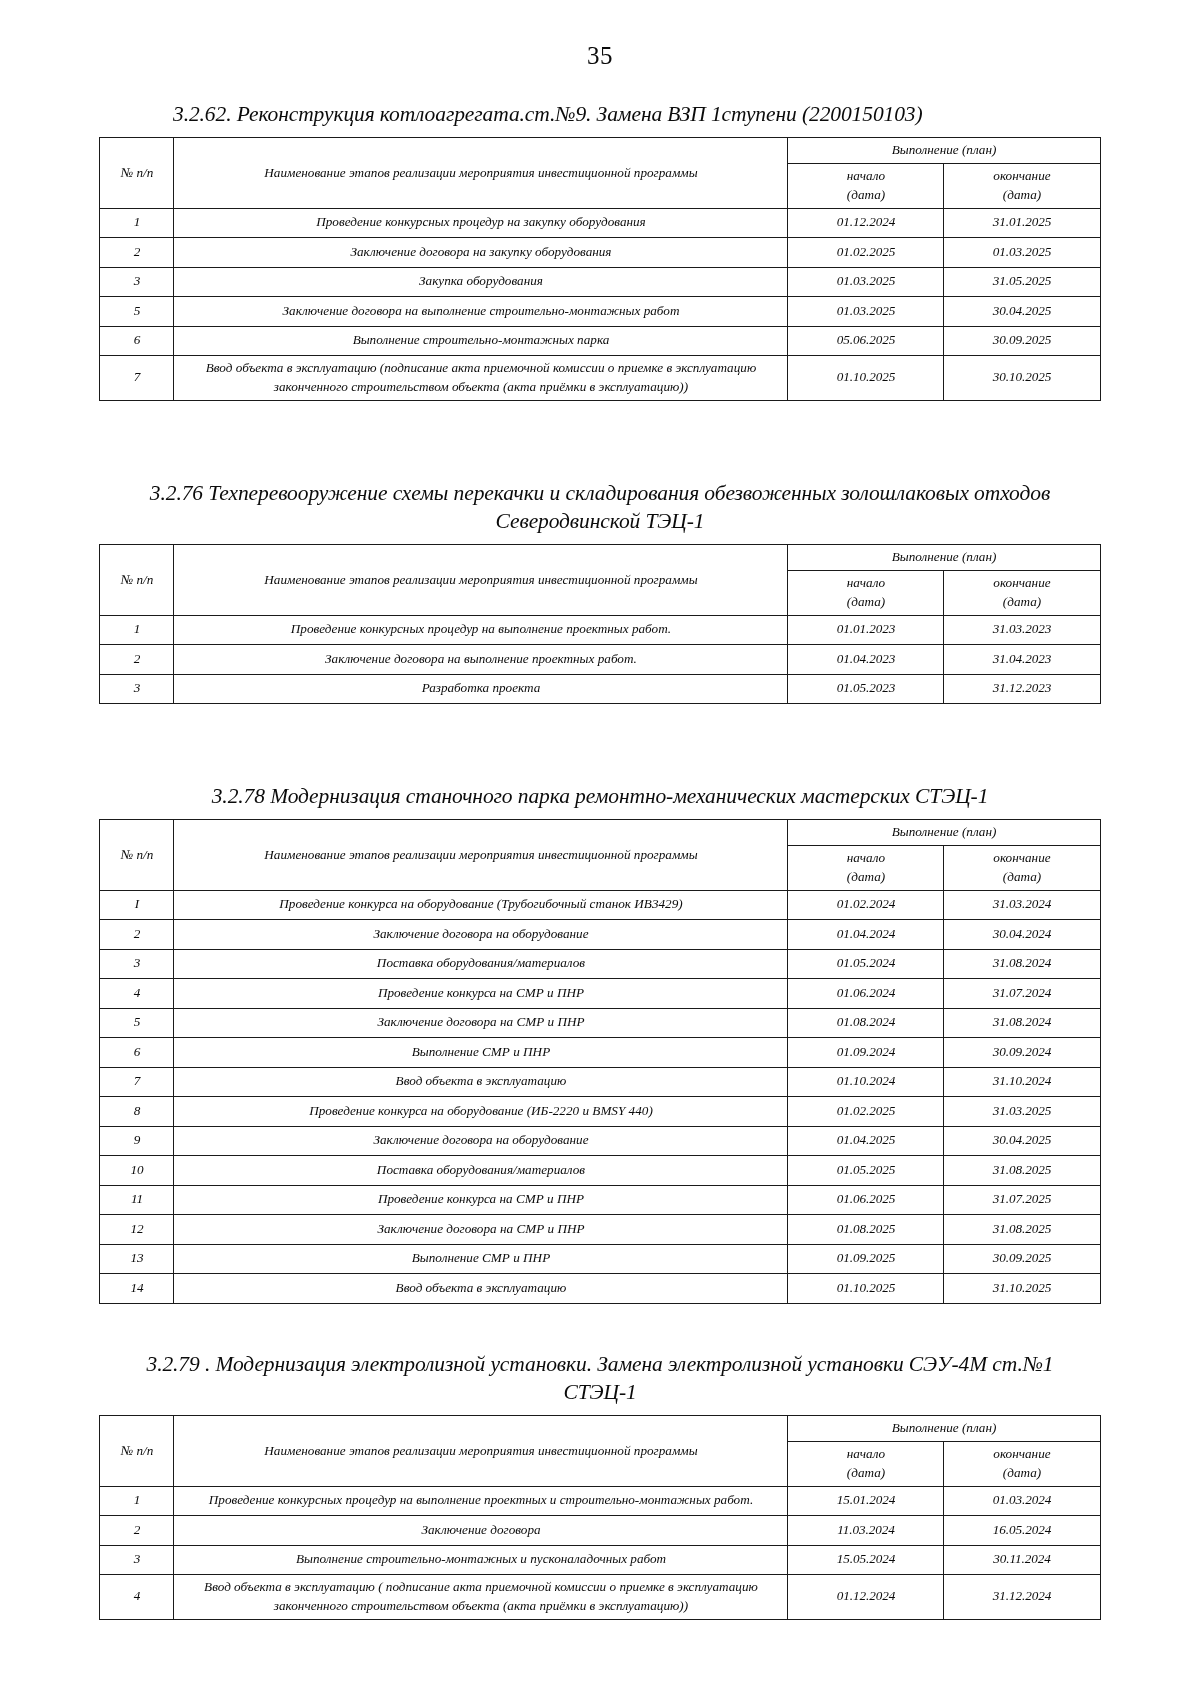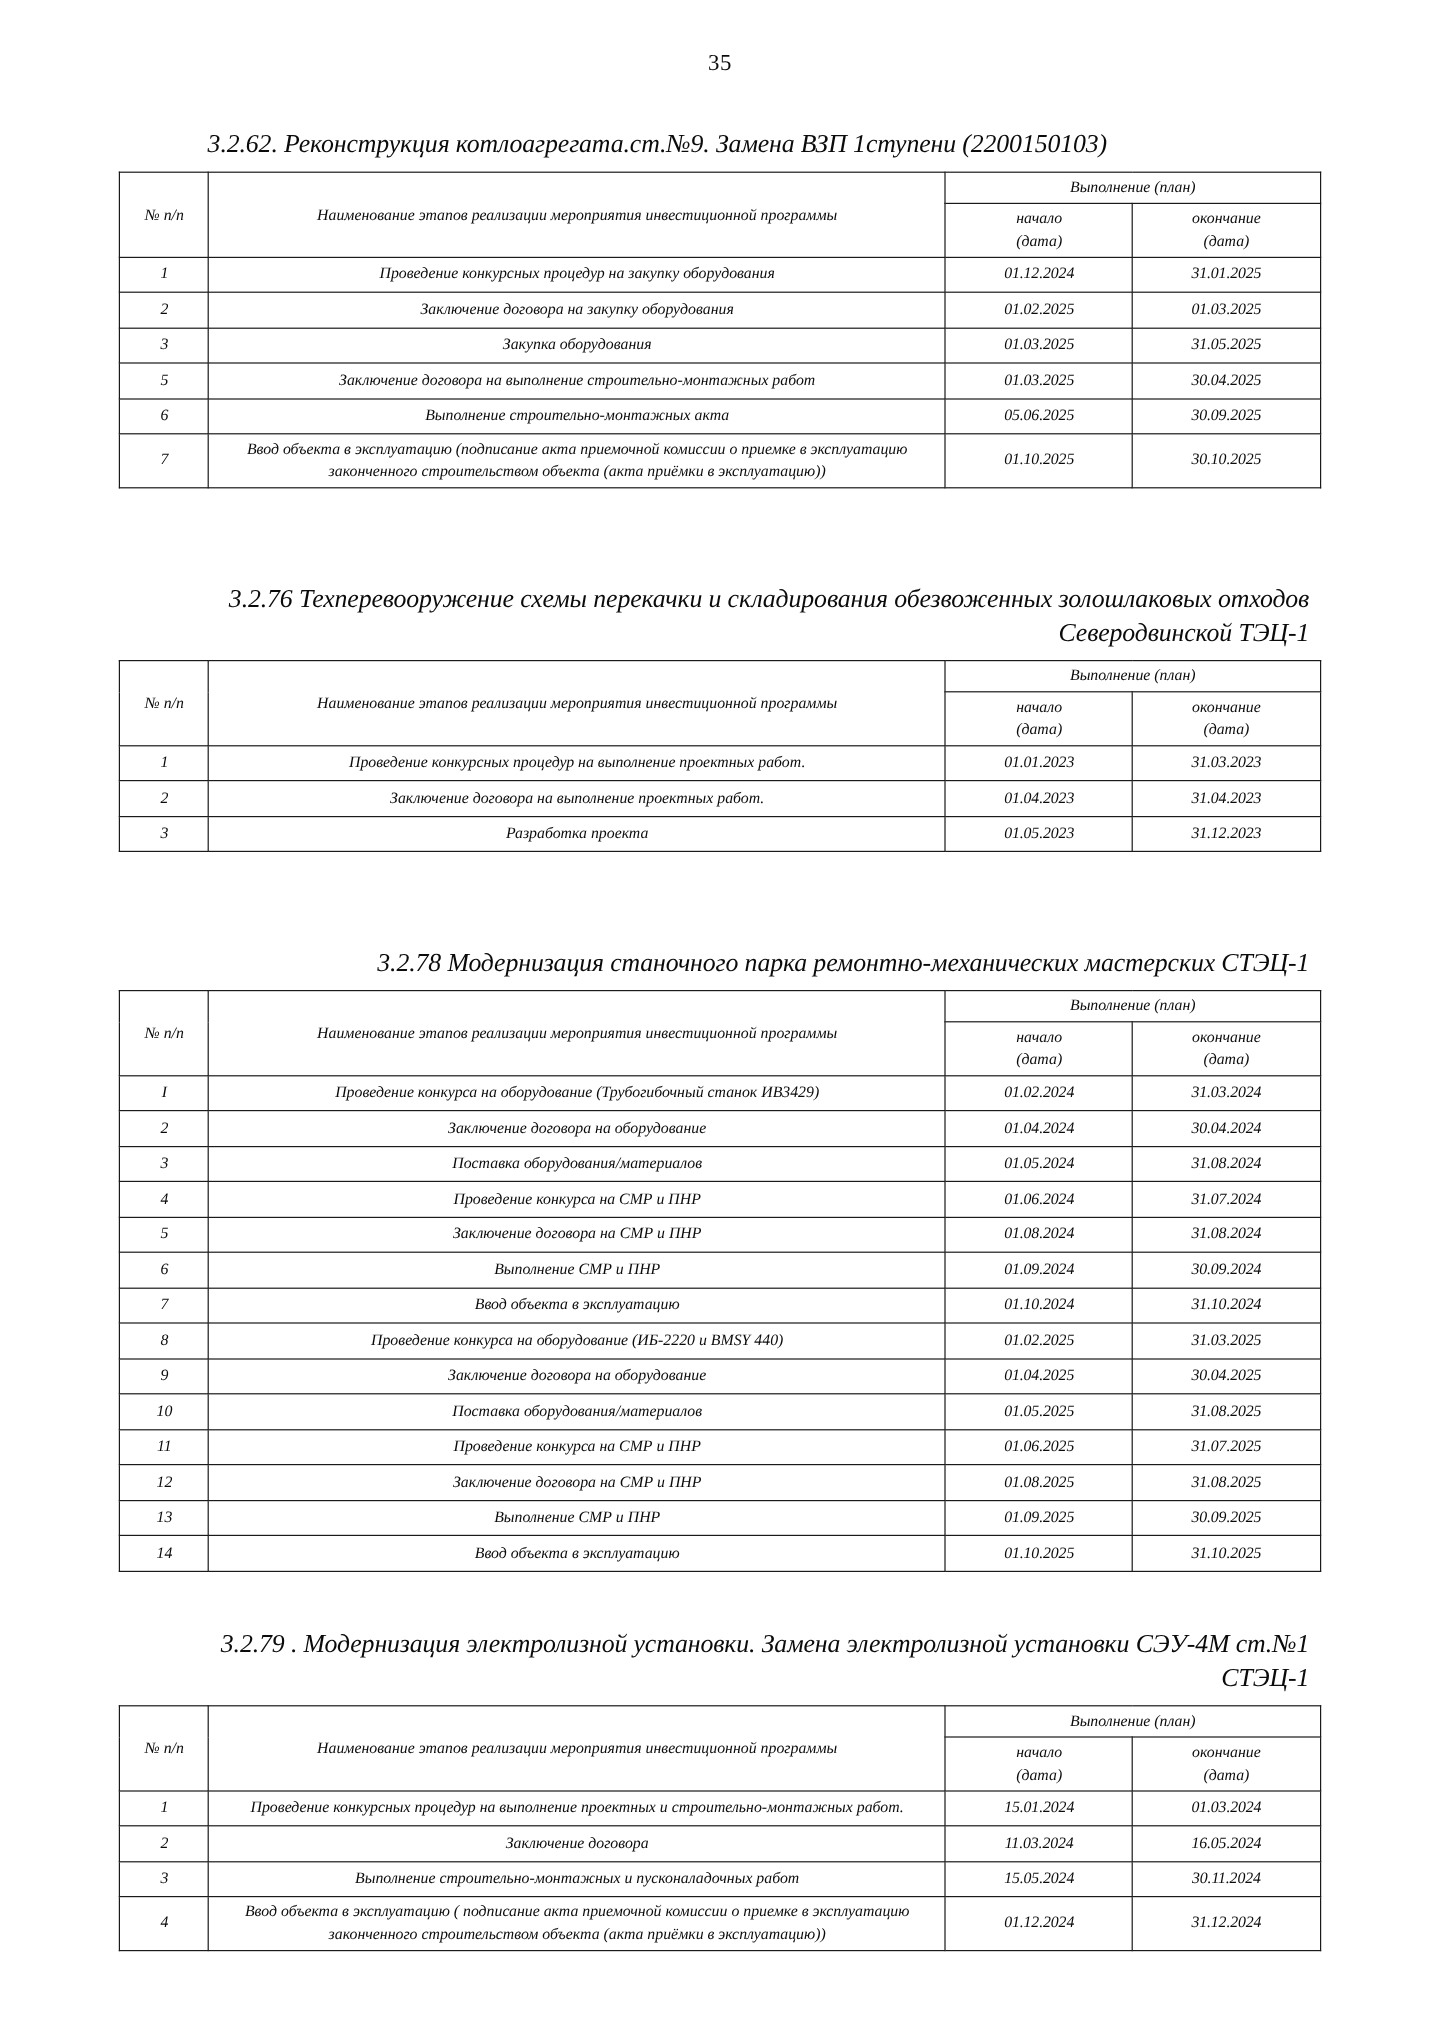--- a/index.html
+++ b/index.html
@@ -18,33 +18,33 @@
   }
   .page {
     width: 1200px;
     height: 1697px;
     box-sizing: border-box;
     padding: 0;
     position: relative;
   }
   .page-number {
     text-align: center;
-    font-size: 19px;
+    font-size: 25px;
     margin-top: 42px;
-    margin-bottom: 16px;
+    margin-bottom: 4px;
     letter-spacing: 0.5px;
   }
   .section {
     margin: 0 auto;
     width: 1010px;
     font-style: italic;
   }
   .section-title {
     font-size: 21.5px;
-    text-align: right;
+    text-align: center;
     line-height: 1.32;
     margin: 0;
     padding: 0 14px;
     font-weight: normal;
     letter-spacing: -0.1px;
   }
   .sec1 .section-title { text-align: left; padding-left: 78px; }
   .sp-after-title { height: 9px; }
   table.grid {
     border-collapse: collapse;
@@ -145,21 +145,21 @@
               <td class="date">31.05.2025</td>
             </tr>
             <tr class="row">
               <td class="num">5</td>
               <td class="name">Заключение договора на выполнение строительно-монтажных работ</td>
               <td class="date">01.03.2025</td>
               <td class="date">30.04.2025</td>
             </tr>
             <tr class="row">
               <td class="num">6</td>
-              <td class="name">Выполнение строительно-монтажных  акта</td>
+              <td class="name">Выполнение строительно-монтажных  парка</td>
               <td class="date">05.06.2025</td>
               <td class="date">30.09.2025</td>
             </tr>
             <tr class="row tall">
               <td class="num">7</td>
               <td class="name">Ввод объекта в эксплуатацию (подписание акта приемочной комиссии о приемке в эксплуатацию законченного строительством объекта (акта приёмки в эксплуатацию))</td>
               <td class="date">01.10.2025</td>
               <td class="date">30.10.2025</td>
             </tr>
           </tbody>

